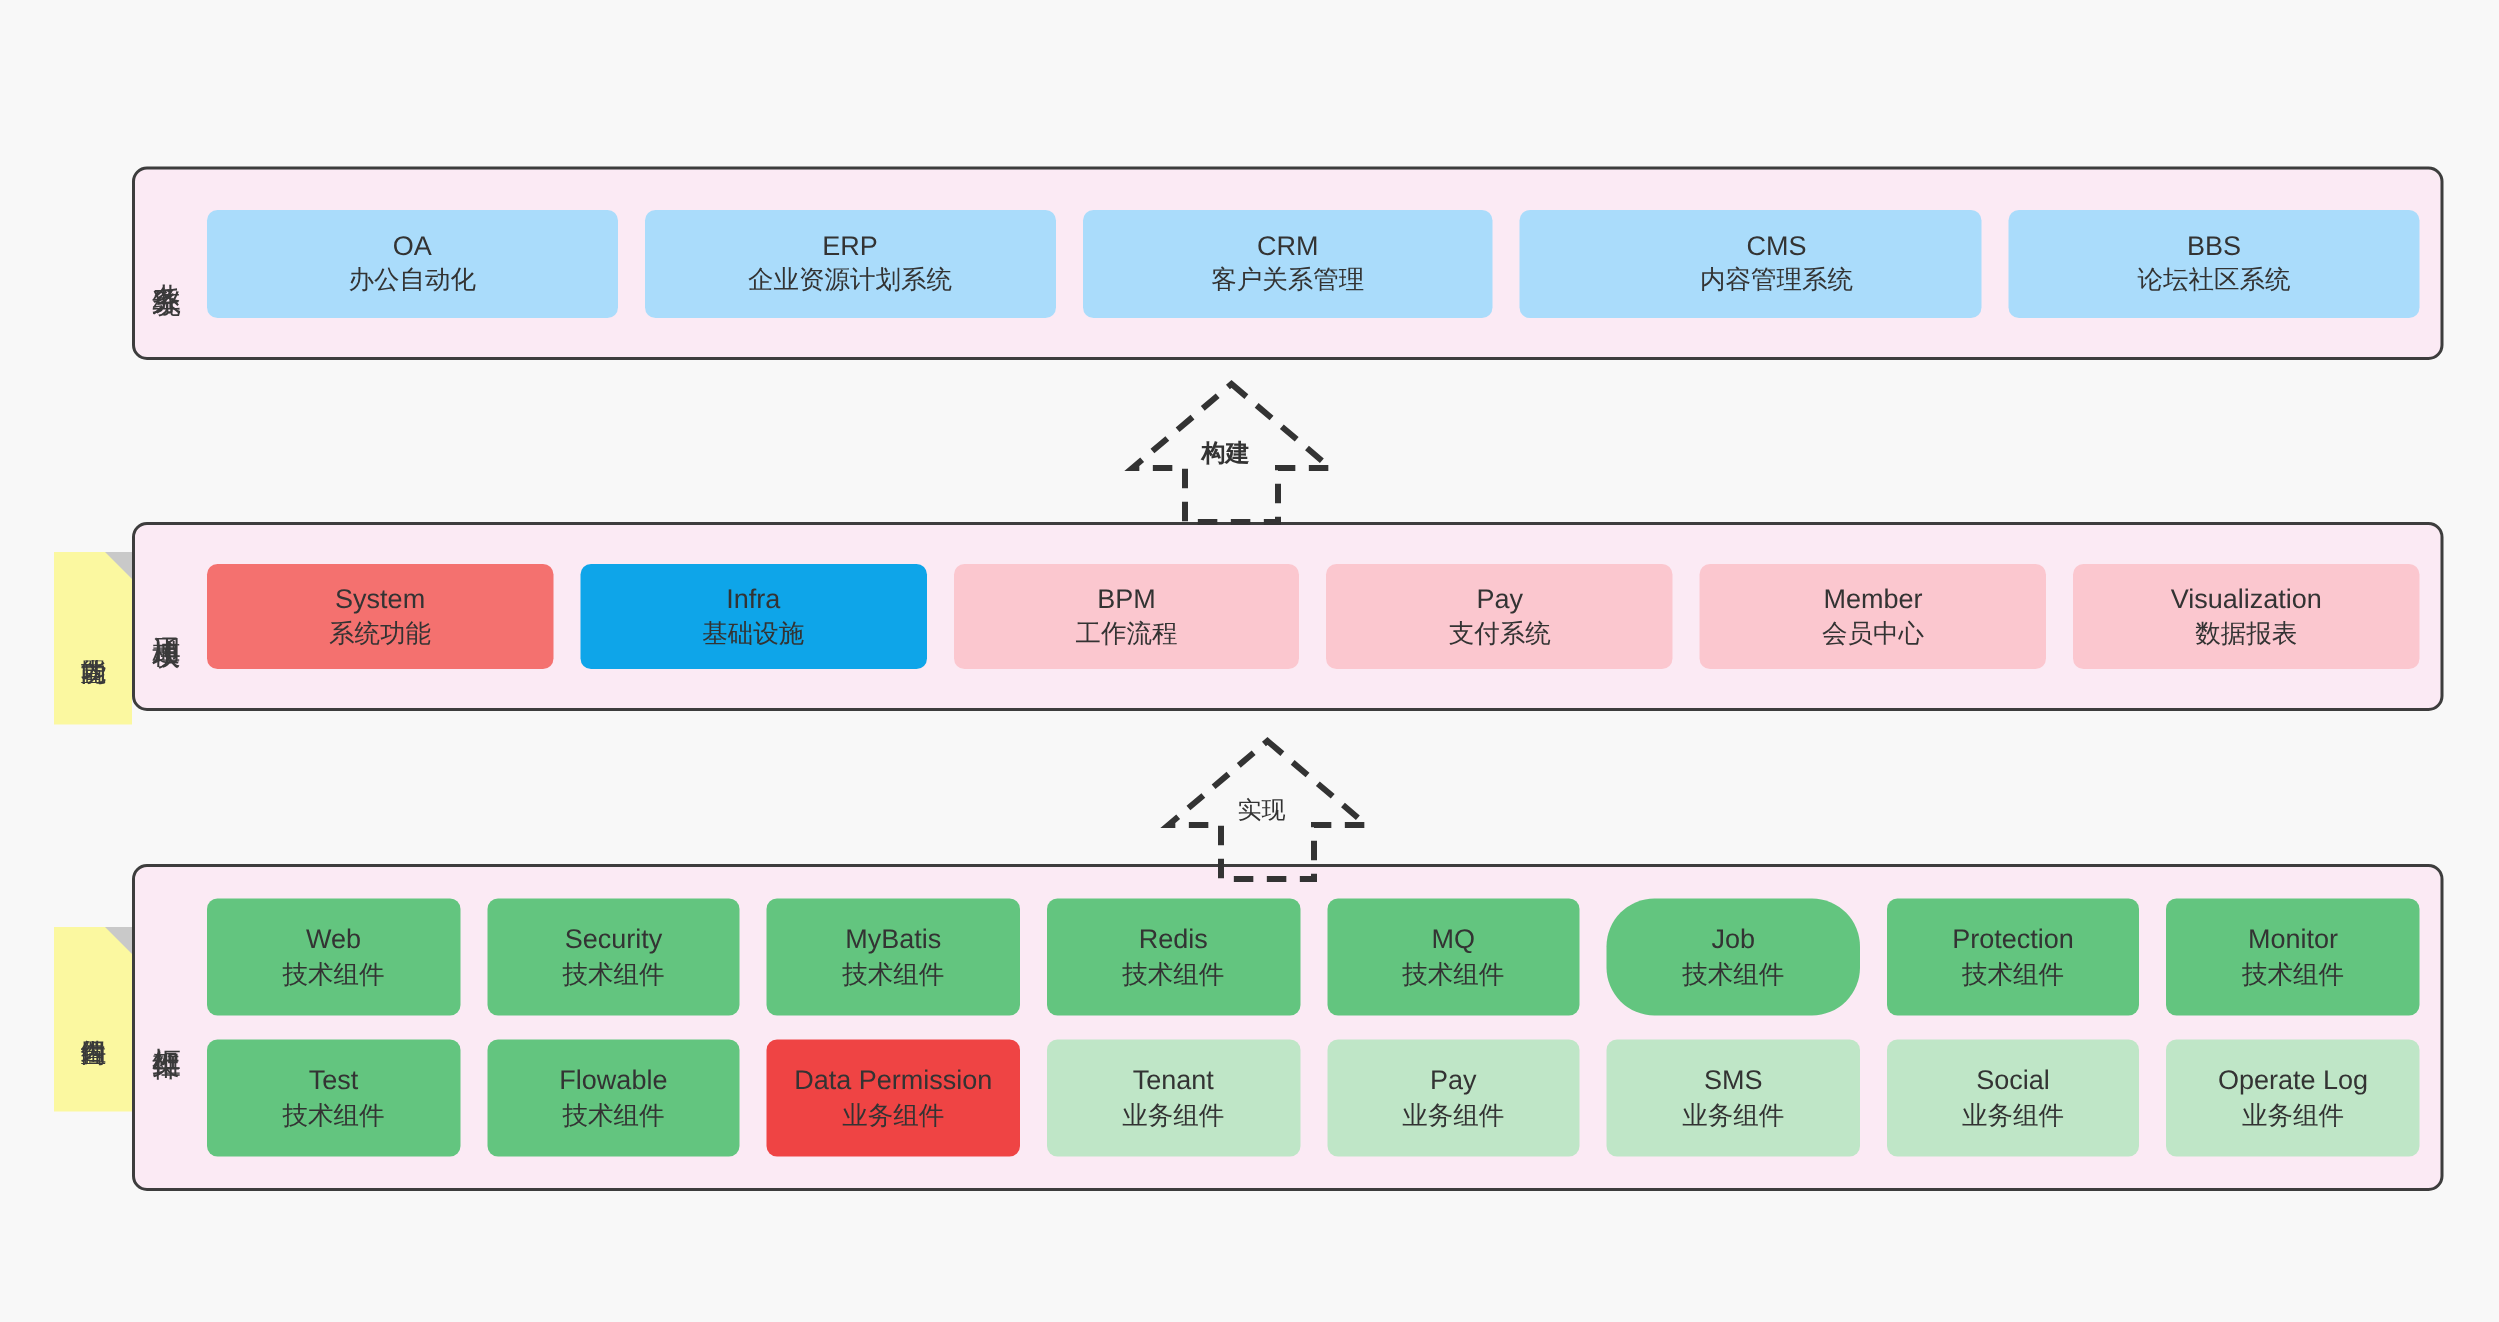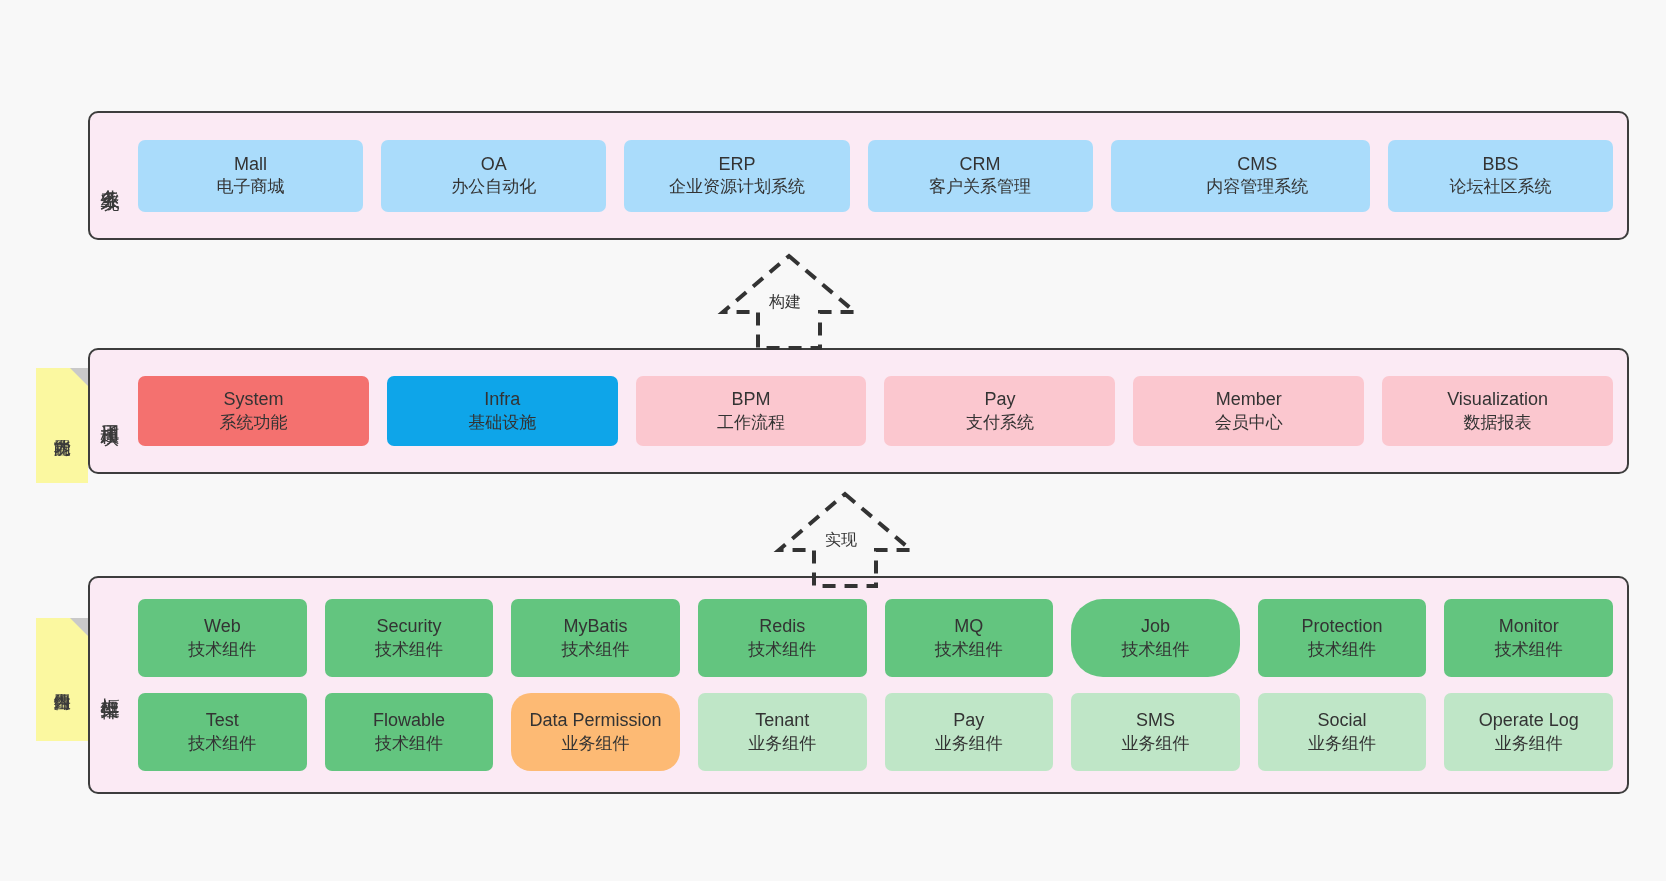--- a/index.html
+++ b/index.html
@@ -110,21 +110,21 @@
     width:0;height:0;
     border-style:solid;
     border-width:0 18px 18px 0;
     border-color:transparent #c9c9c9 transparent transparent;
   }
   #note-builtin-func{left:36px; top:368px; height:115px;}
   #note-builtin-comp{left:36px; top:618px; height:123px;}
 
   
   .arrow{position:absolute;z-index:2;}
-  #arrow-build   {left:704px; top:252px; width:170px; height:100px;}
+  #arrow-build   {left:736px; top:252px; width:170px; height:100px;font-weight:bold;}
   #arrow-impl    {left:760px; top:490px; width:170px; height:100px;}
   .arrow svg{display:block;overflow:visible;}
   .arrow-label{
     position:absolute;
     font-size:16px;
     color:#333;
     background:#f8f8f8;
     padding:0 2px;
     user-select:none;
     white-space:nowrap;
@@ -135,24 +135,20 @@
 </head>
 <body>
 
 <div class="canvas">
 
   <div class="layer" id="layer-business">
     <div class="layer-title">业务系统</div>
     <div class="layer-body">
       <div class="row">
         <div class="card c-blue" style="background: rgb(170, 220, 251);">
-          <span>Mall</span>
-          <span class="cn">电子商城</span>
-        </div>
-        <div class="card c-blue" style="background: rgb(170, 220, 251);">
           <span>OA</span>
           <span class="cn">办公自动化</span>
         </div>
         <div class="card c-blue" style="background: rgb(170, 220, 251);">
           <span>ERP</span>
           <span class="cn">企业资源计划系统</span>
         </div>
         <div class="card c-blue" style="background: rgb(170, 220, 251);">
           <span>CRM</span>
           <span class="cn">客户关系管理</span>
@@ -262,21 +258,21 @@
 
       <div class="row">
         <div class="card c-green" style="background: rgb(99, 197, 127);">
           <span>Test</span>
           <span class="cn">技术组件</span>
         </div>
         <div class="card c-green" style="background: rgb(99, 197, 127);">
           <span>Flowable</span>
           <span class="cn">技术组件</span>
         </div>
-        <div class="card c-lightgreen" style="background: #fdba74; border-radius: 20px;">
+        <div class="card c-lightgreen" style="background: #ef4444;">
           <span>Data Permission</span>
           <span class="cn">业务组件</span>
         </div>
         <div class="card c-lightgreen" style="background: rgb(191, 230, 199);">
           <span>Tenant</span>
           <span class="cn">业务组件</span>
         </div>
         <div class="card c-lightgreen" style="background: rgb(191, 230, 199);">
           <span>Pay</span>
           <span class="cn">业务组件</span>

